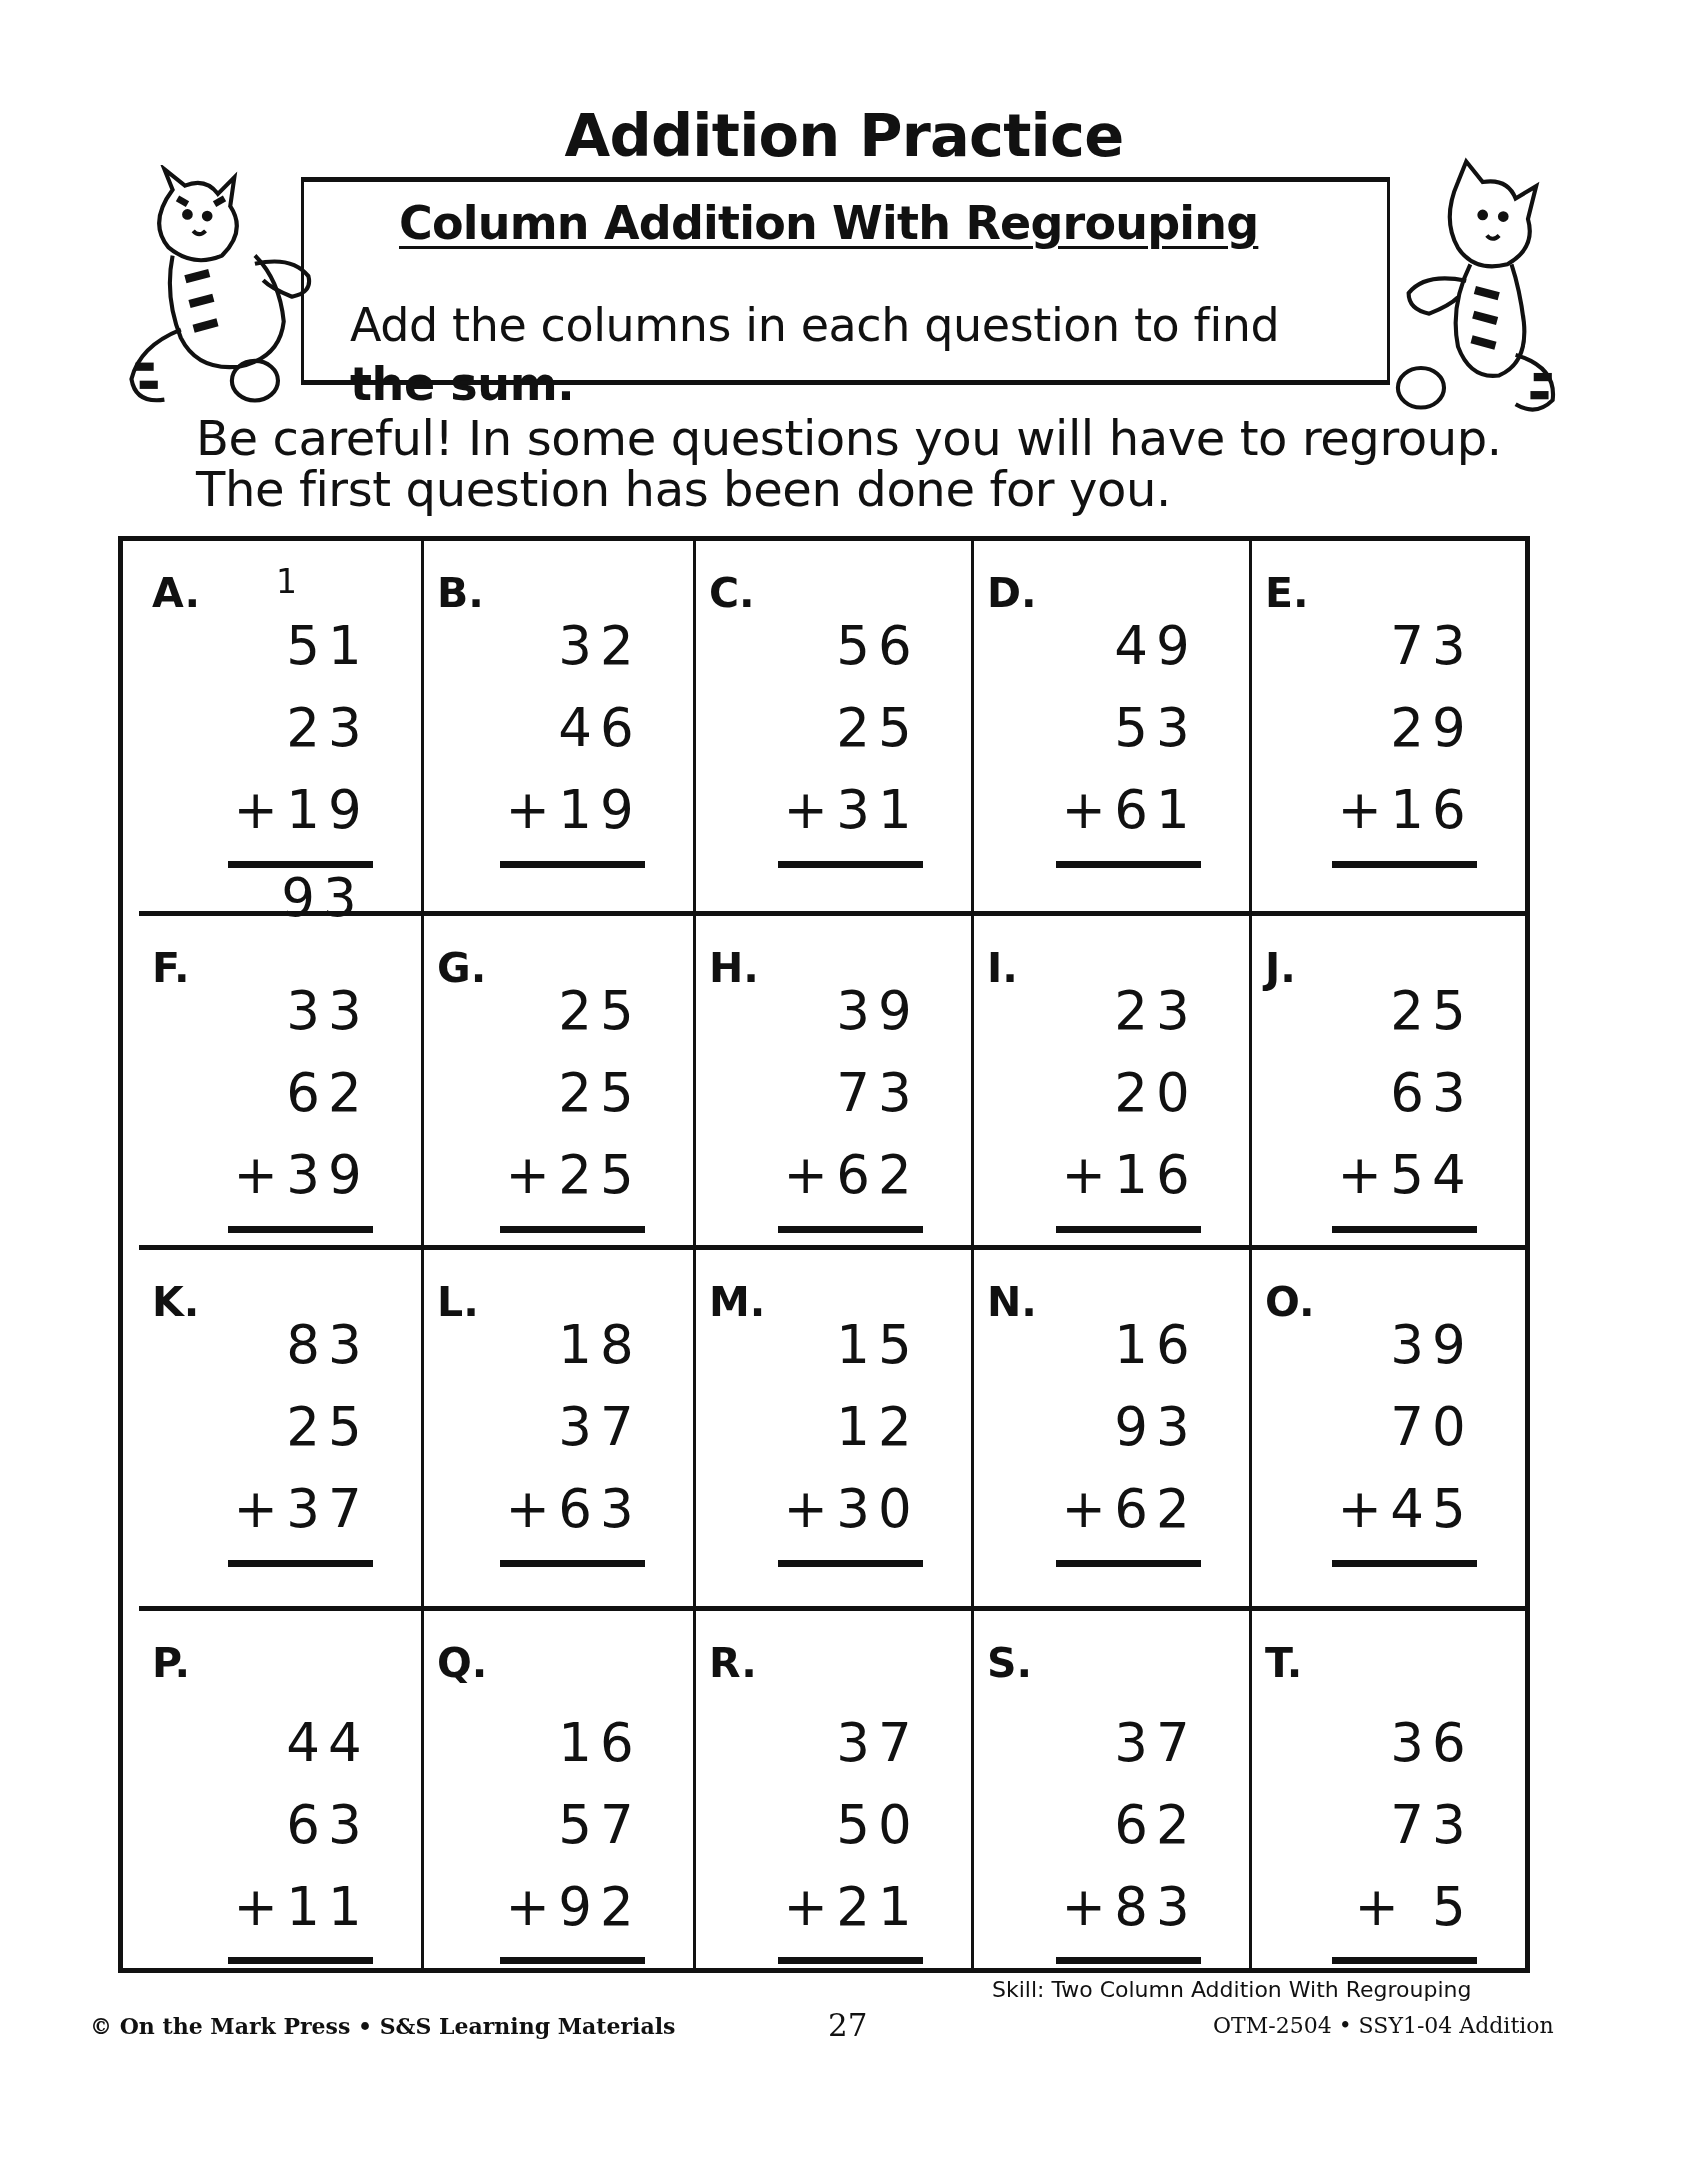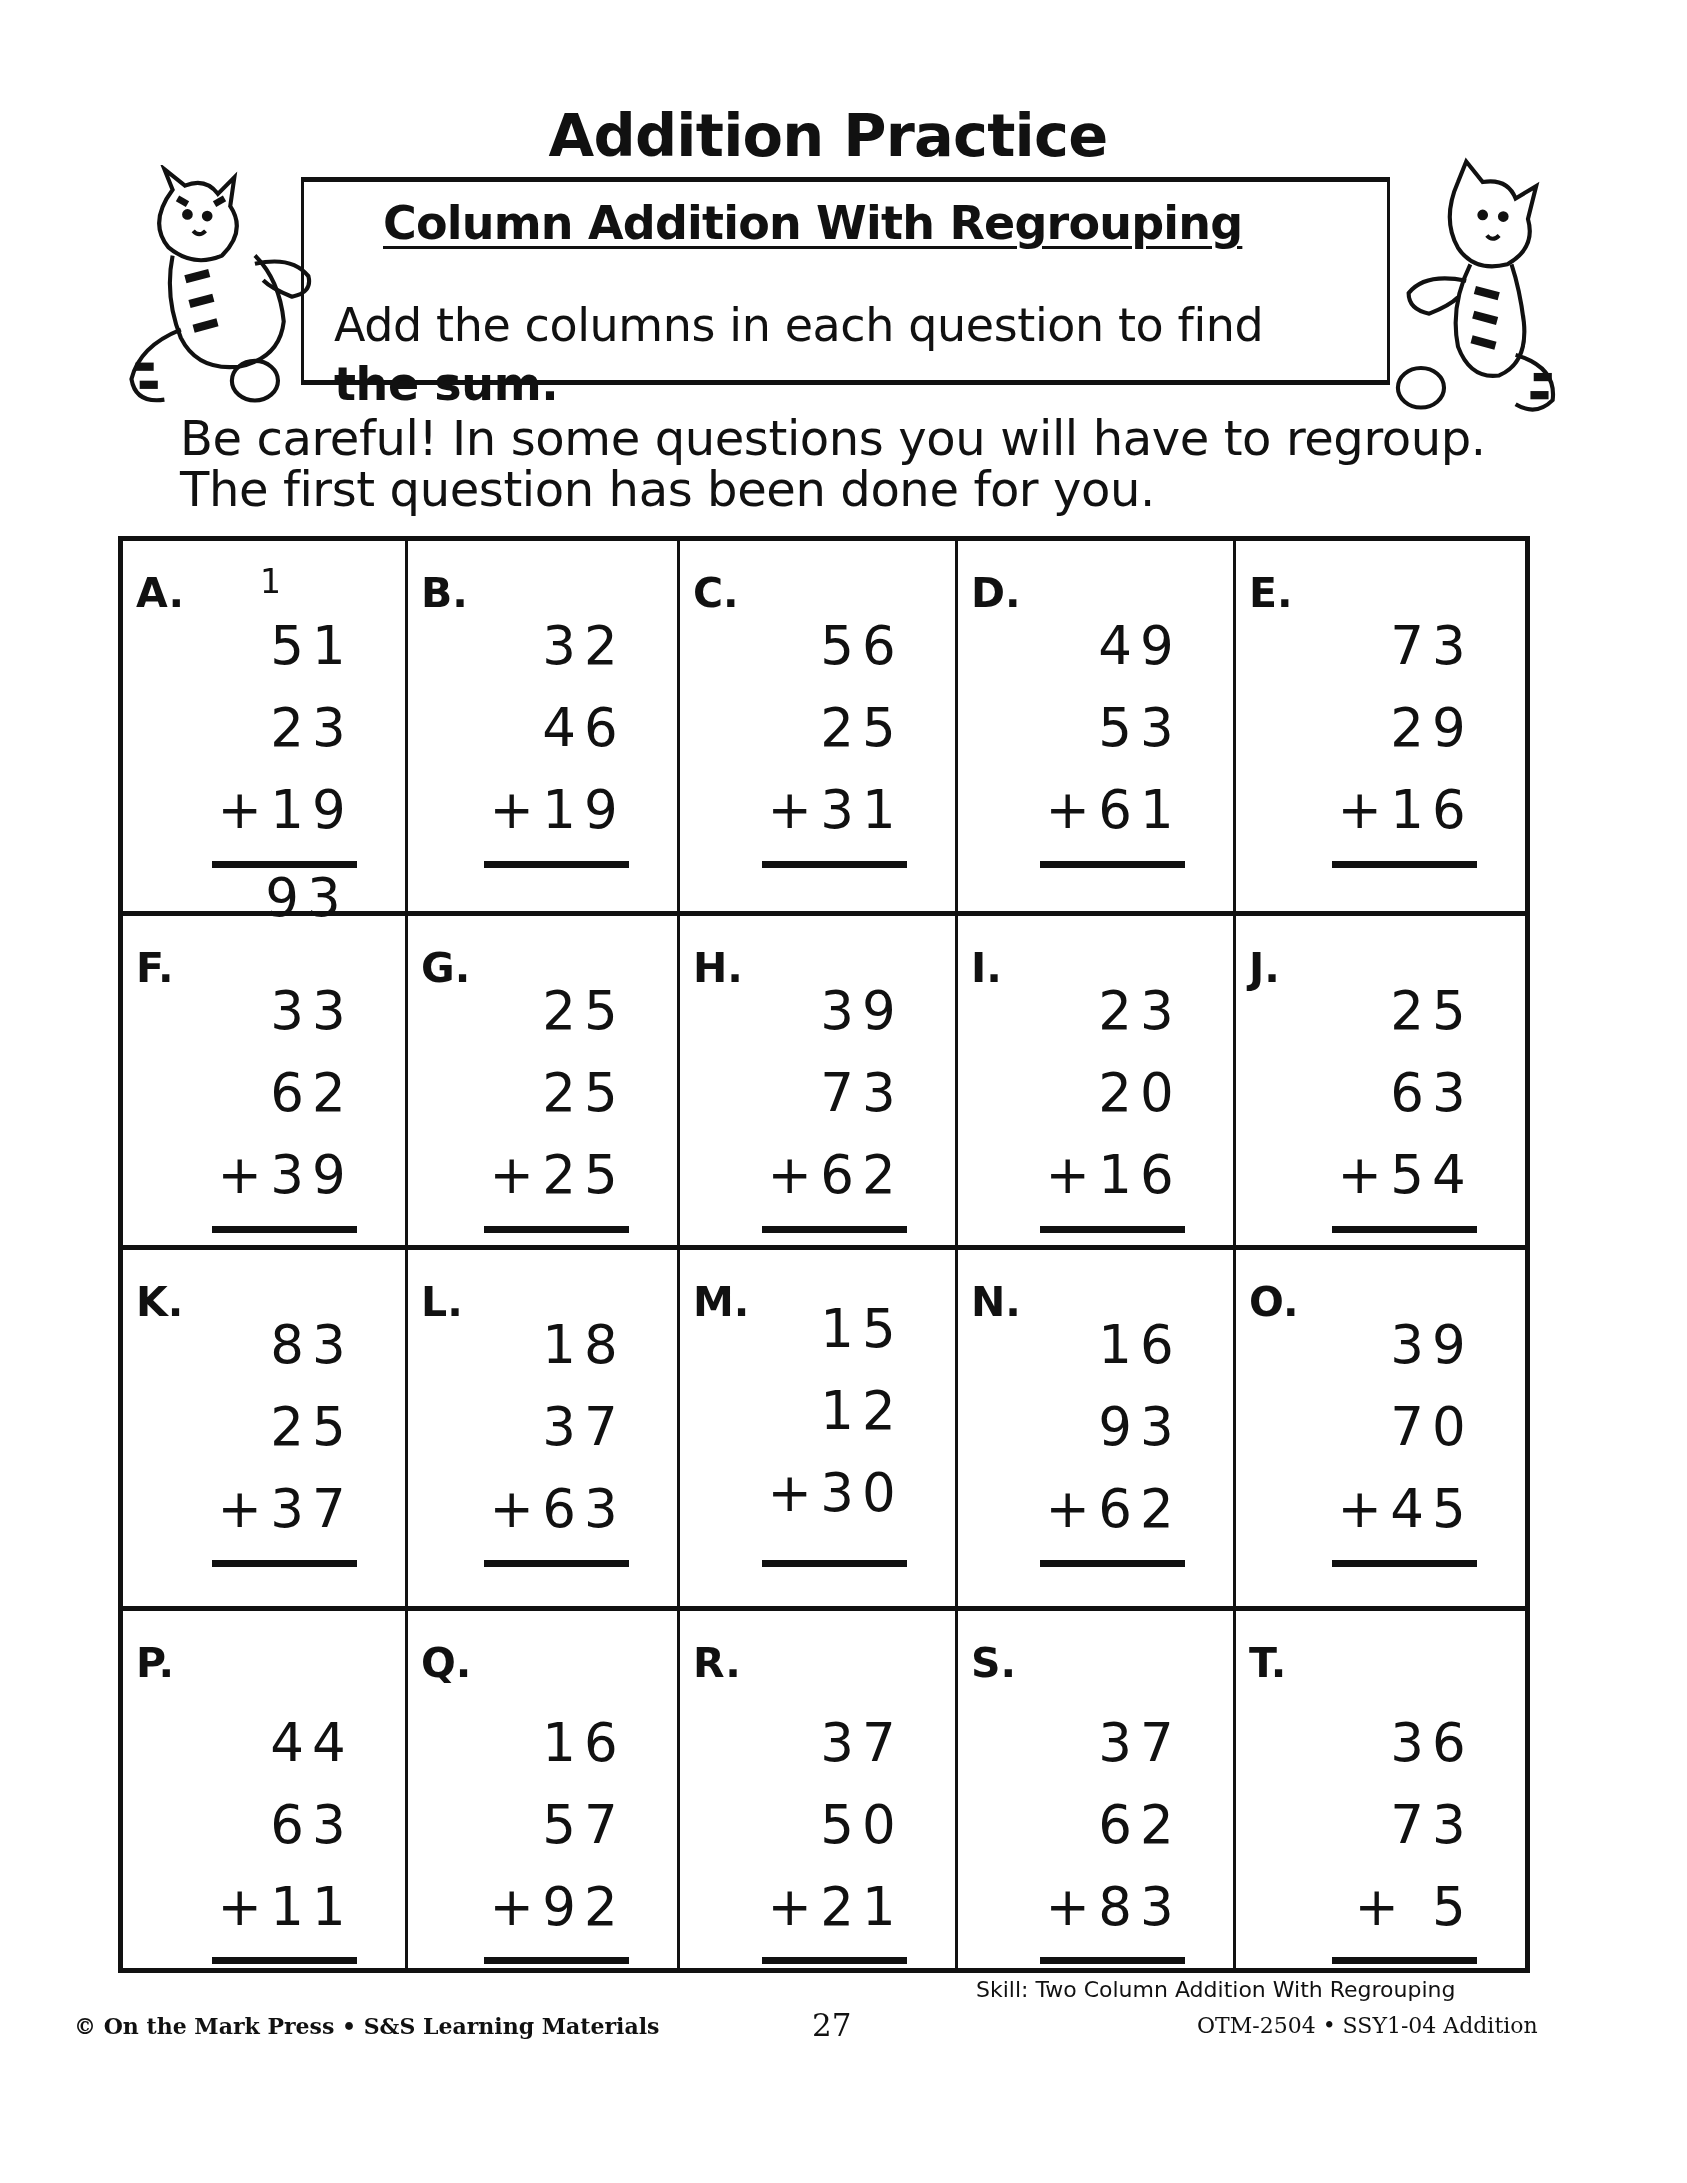--- a/index.html
+++ b/index.html
@@ -1,18 +1,18 @@
 <!DOCTYPE html>
 <html style="font-size:13px"><head>
 <meta charset="utf-8">
 <style>
   html, body { margin: 0; padding: 0; background: #ffffff; }
   body { width: 1687px; height: 2183px; position: relative; overflow: hidden;
          font-family: "DejaVu Sans", "Liberation Sans", sans-serif; color: #111; }
-  .abs { position: absolute; }
+  .abs { position: absolute; padding-left: 16px; }
   #title { left: 0; width: 1656px; top: 101px; text-align: center;
            font-family: "DejaVu Sans", sans-serif; font-weight: bold; font-size: 59px; letter-spacing: -0.8px; }
   #banner { left: 301px; top: 177px; width: 1089px; height: 208px; box-sizing: border-box;
             border-top: 5.8px solid #111; border-bottom: 5.8px solid #111;
             border-left: 3.3px solid #111; border-right: 3.3px solid #111; }
   #subtitle { left: 383px; top: 196px; font-weight: bold; font-size: 46px; letter-spacing: -0.8px;
               text-decoration: underline; text-decoration-thickness: 3.3px; text-underline-offset: 6.6px; }
   .instr { left: 334px; font-size: 46px; font-weight: normal; letter-spacing: -0.4px; margin-top: 36px; }
   #instr1 { top: 262px; }
   #instr2 { top: 321px; font-weight: bold; }
@@ -206,21 +206,21 @@
       <div class="lbl">L.</div>
       <div class="nums" style="top: 54px;">
         <span class="num">18</span>
         <span class="num">37</span>
         <span class="num">+63</span>
       </div>
       <div class="rule" style="top: 310px;"></div>
     </div>
     <div class="cell">
       <div class="lbl">M.</div>
-      <div class="nums" style="top: 38px;">
+      <div class="nums" style="top: 54px;">
         <span class="num">15</span>
         <span class="num">12</span>
         <span class="num">+30</span>
       </div>
       <div class="rule" style="top: 310px;"></div>
     </div>
     <div class="cell">
       <div class="lbl">N.</div>
       <div class="nums" style="top: 54px;">
         <span class="num">16</span>

